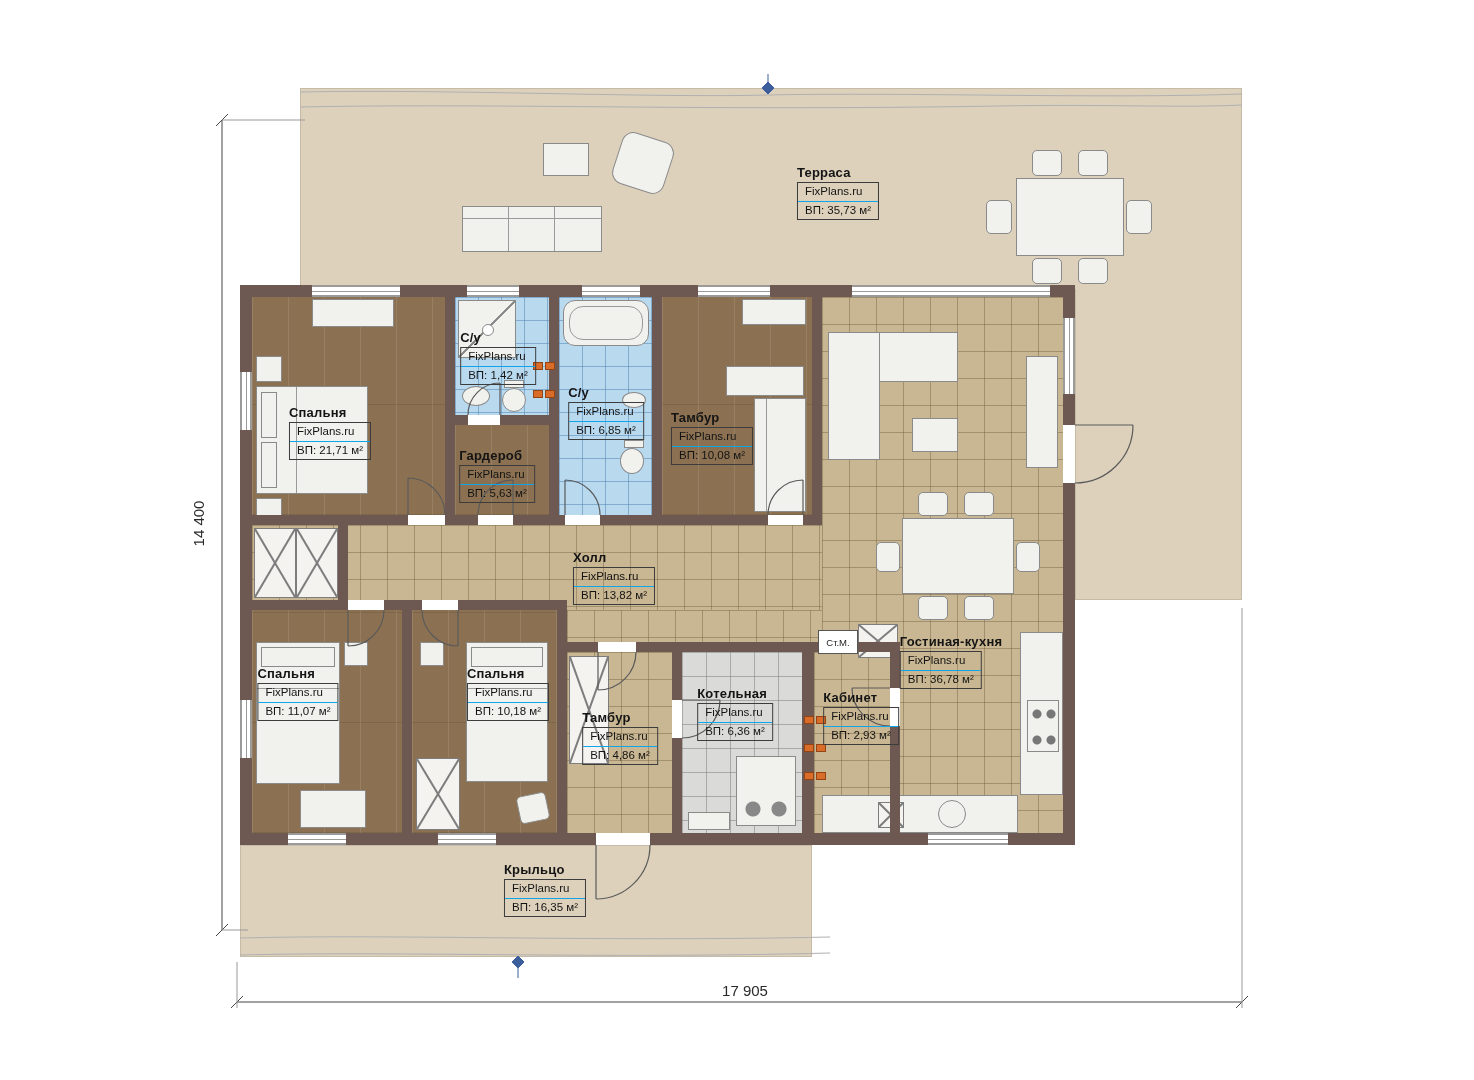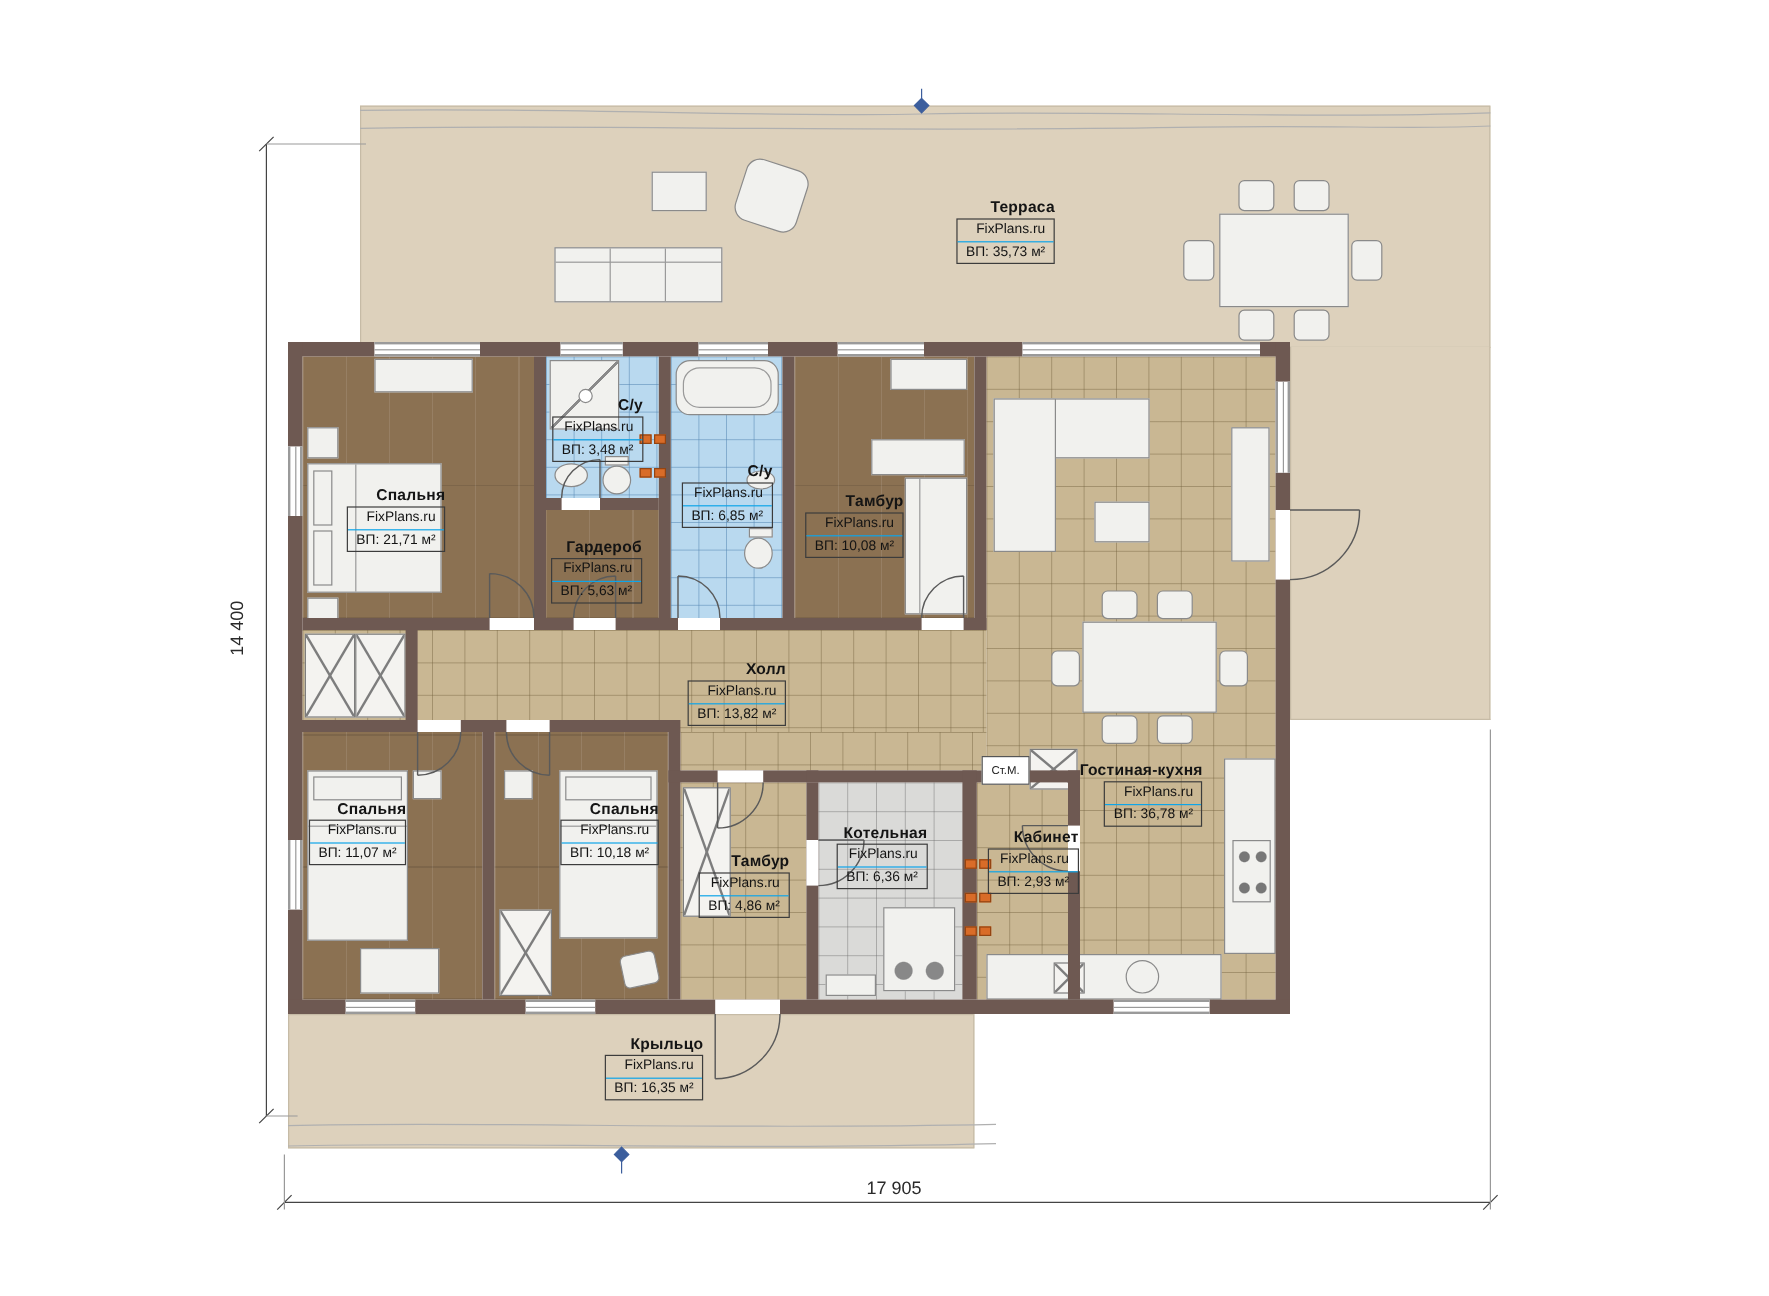--- a/index.html
+++ b/index.html
@@ -39,21 +39,21 @@
   .furn-line{position:absolute;background:#9a9a9a}
   .xbox{position:absolute;background:#f4f3f0;border:1px solid #7d7d7d}
   .xbox svg{position:absolute;inset:0;width:100%;height:100%}
   .window{position:absolute;background:#fff}
   .window.h{border-top:2px solid #9a9a9a;border-bottom:2px solid #9a9a9a}
   .window.h::after{content:"";position:absolute;left:0;right:0;top:50%;border-top:1px solid #9a9a9a}
   .window.v{border-left:2px solid #9a9a9a;border-right:2px solid #9a9a9a}
   .window.v::after{content:"";position:absolute;top:0;bottom:0;left:50%;border-left:1px solid #9a9a9a}
   .doorgap{position:absolute;background:#fff}
   .socket{position:absolute;width:10px;height:8px;background:var(--socket-accent);border:1px solid #934412}
-  .room-label{position:absolute;transform:translateX(-50%);text-align:right;color:#141414;white-space:nowrap}
+  .room-label{position:absolute;transform:translateX(-50%);text-align:left;color:#141414;white-space:nowrap}
   .rl-name{font-weight:bold;font-size:13px;letter-spacing:.2px;margin-bottom:2px}
   .rl-box{display:inline-block;border:1px solid #3c3c3c;font-size:11.5px;line-height:1.35}
   .rl-wm{padding:1px 7px;border-bottom:1px solid #0ea5e9}
   .rl-area{padding:1px 7px}
   .mini-label{position:absolute;background:#fff;border:1px solid #555;font-size:9.5px;
     display:flex;align-items:center;justify-content:center;color:#222}
   .dim-text{position:absolute;font-size:15px;color:#2a2a2a;text-align:center}
   svg.overlay{position:absolute;left:0;top:0;width:1474px;height:1080px;pointer-events:none}
 </style>
 </head>
@@ -293,21 +293,21 @@
     <div class="rl-name">Спальня</div>
     <div class="rl-box">
       <div class="rl-wm">FixPlans.ru</div>
       <div class="rl-area">ВП: 21,71 м²</div>
     </div>
   </div>
   <div class="room-label" style="left:498px;top:330px">
     <div class="rl-name">С/у</div>
     <div class="rl-box">
       <div class="rl-wm">FixPlans.ru</div>
-      <div class="rl-area">ВП: 3,48 м²</div>
+      <div class="rl-area">ВП: 1,42 м²</div>
     </div>
   </div>
   <div class="room-label" style="left:606px;top:385px">
     <div class="rl-name">С/у</div>
     <div class="rl-box">
       <div class="rl-wm">FixPlans.ru</div>
       <div class="rl-area">ВП: 6,85 м²</div>
     </div>
   </div>
   <div class="room-label" style="left:712px;top:410px">

